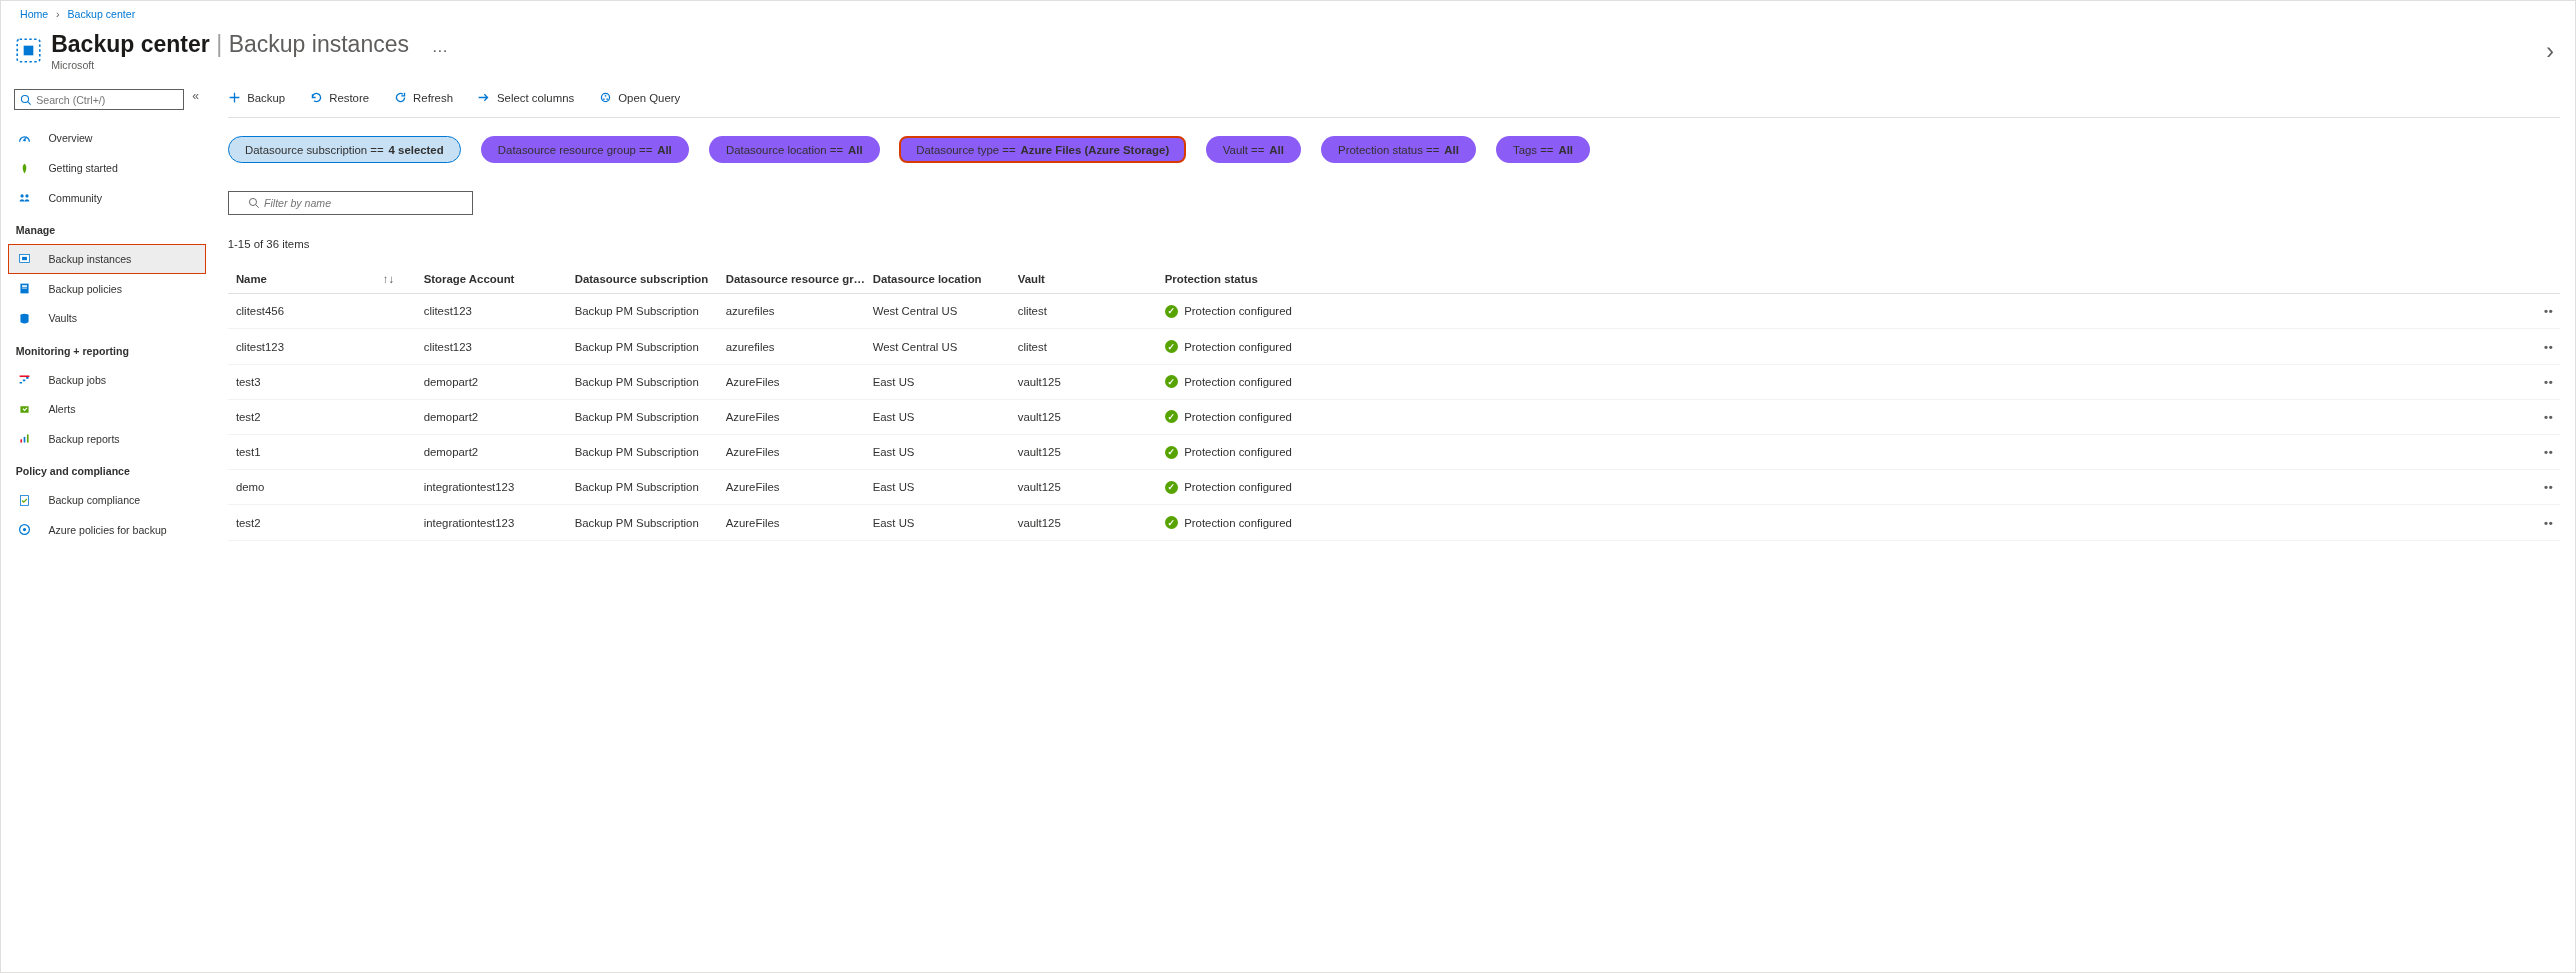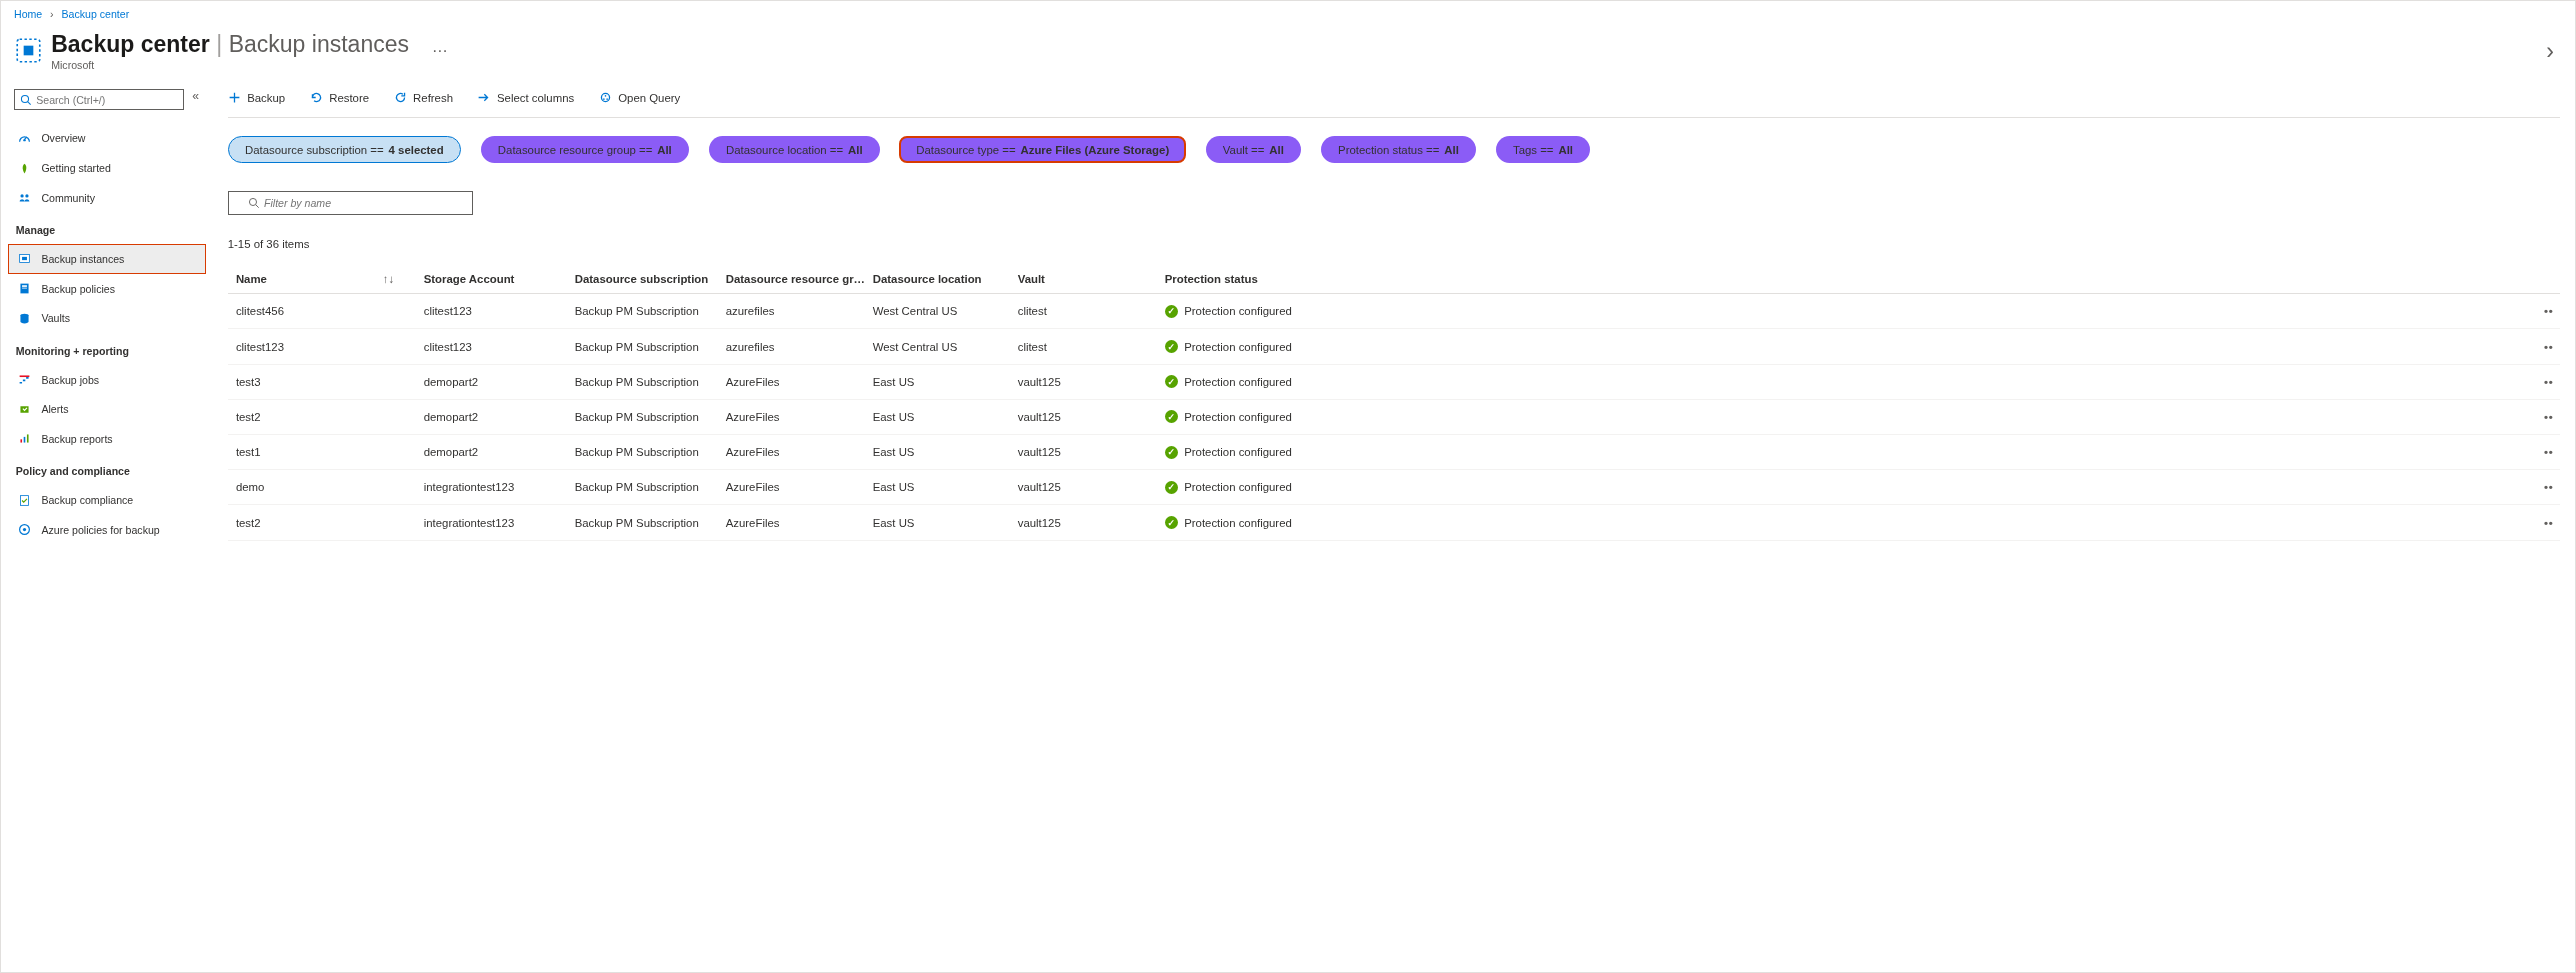--- a/index.html
+++ b/index.html
@@ -1,18 +1,18 @@
 <!DOCTYPE html>
 <html style="font-size:13px"><head>
 <meta charset="utf-8">
 <style>
   * { box-sizing: border-box; margin: 0; padding: 0; font-family: "Segoe UI", Arial, sans-serif; }
   body { background: #fff; color: #323130; font-size: 10.6px; }
   .page { display: flex; flex-direction: column; width: 2576px; height: 973px; border: 0.8px solid #e1dfdd; }
-  .breadcrumb { padding: 6.5px 13px; font-size: 10.6px; }
+  .breadcrumb { padding: 6.5px 13px; font-size: 10.6px; margin-left: 6px; }
   .breadcrumb a { color: #0078d4; text-decoration: none; }
   .breadcrumb .sep { color: #605e5c; padding: 0 4.9px; }
   .header-row { display: flex; align-items: flex-start; padding: 4.9px 13px 14.7px 13px; }
   .header-icon { width: 29px; height: 29px; margin-right: 8.2px; margin-top: 4.9px; display: flex; align-items: center; justify-content: center; }
   .header-icon svg { width: 29px; height: 29px; }
   .header-text { flex: 1; }
   .title-line { display: flex; align-items: baseline; gap: 6.5px; }
   .title-main { font-size: 23px; font-weight: 600; color: #1b1a19; }
   .title-sep { font-size: 23px; color: #a19f9d; font-weight: 300; }
   .title-sub { font-size: 23px; color: #605e5c; font-weight: 400; }
@@ -20,21 +20,21 @@
   .subtitle { font-size: 10.6px; color: #605e5c; margin-top: 1.6px; }
   .chevron-right { margin-left: auto; font-size: 23px; color: #605e5c; padding-right: 8.2px; align-self: center;}
   .body-row { display: flex; flex: 1; overflow: hidden; }
   .sidebar { width: 212px; border-right: 0.8px solid #e1dfdd00; padding: 0 6.5px; }
   .search-row { display: flex; align-items: flex-start; gap: 8.2px; padding: 3.3px 6.5px 13px 6.5px; }
   .search-box { flex:1; display: flex; align-items: center; border: 0.8px solid #605e5c; height: 21px; padding: 0 4.9px; }
   .search-box .icon { color: #0078d4; font-size: 11.4px; }
   .search-box input { border:none; outline:none; font-size: 10.6px; padding-left:4.9px; width:100%; color:#605e5c; }
   .collapse-btn { font-size: 12.2px; color:#605e5c; }
   .nav-group-label { font-size: 10.6px; font-weight:600; color:#323130; padding: 11.4px 8.2px 8.2px 8.2px; }
-  .nav-item { display:flex; align-items:center; gap: 10px; padding: 6.5px 8.2px; cursor:pointer; border:1.6px solid transparent; }
+  .nav-item { display:flex; align-items:center; gap: 17px; padding: 6.5px 8.2px; cursor:pointer; border:1.6px solid transparent; }
   .nav-item .ic { width:14.7px; height:14.7px; display:flex; align-items:center; justify-content:center; }
   .nav-item.sel { background:#ededed; border:1.6px solid #d83b01; }
   .main { flex:1; padding: 0 14.7px; display:flex; flex-direction:column; overflow:hidden; }
   .toolbar { display:flex; align-items:flex-start; gap: 24.5px; padding: 4.9px 0 13px 0; border-bottom:0.8px solid #e1dfdd; }
   .tb-btn { display:flex; align-items:center; gap:6.5px; color:#323130; cursor:pointer; font-size:11.4px;}
   .tb-btn .ic { color:#0078d4; display:flex; align-items:center; }
   .filters { display:flex; flex-wrap:wrap; gap: 14.7px 19.6px; padding: 18px 0 8.2px 0; }
   .pill { background:#8b5cf6; border-radius: 815px; padding: 6.5px 16.3px; font-size: 11.4px; display:flex; align-items:center; gap:4.9px; cursor:pointer; border:0.8px solid transparent;}
   .pill.active { background:#c7e0f4; border:0.8px solid #0078d4;text-align:right; }
   .pill .b { font-weight:600; }

